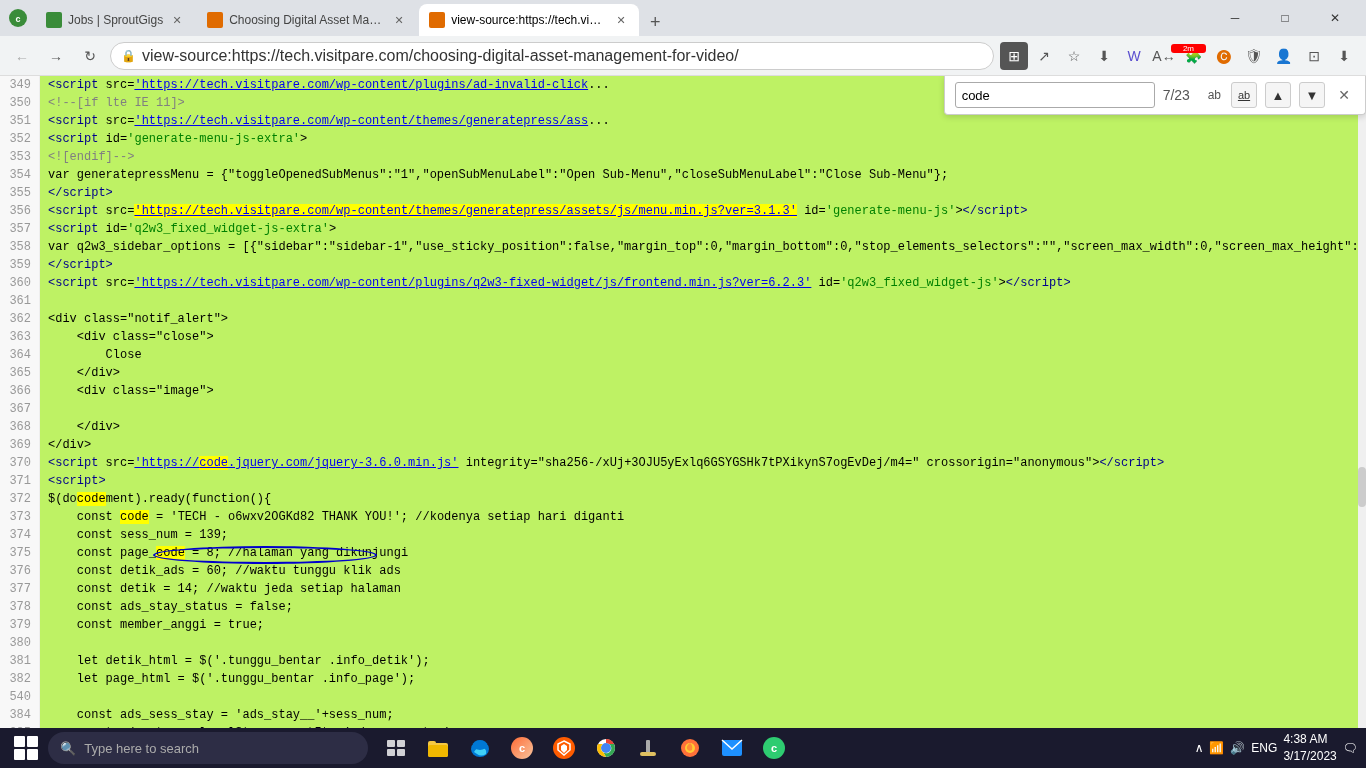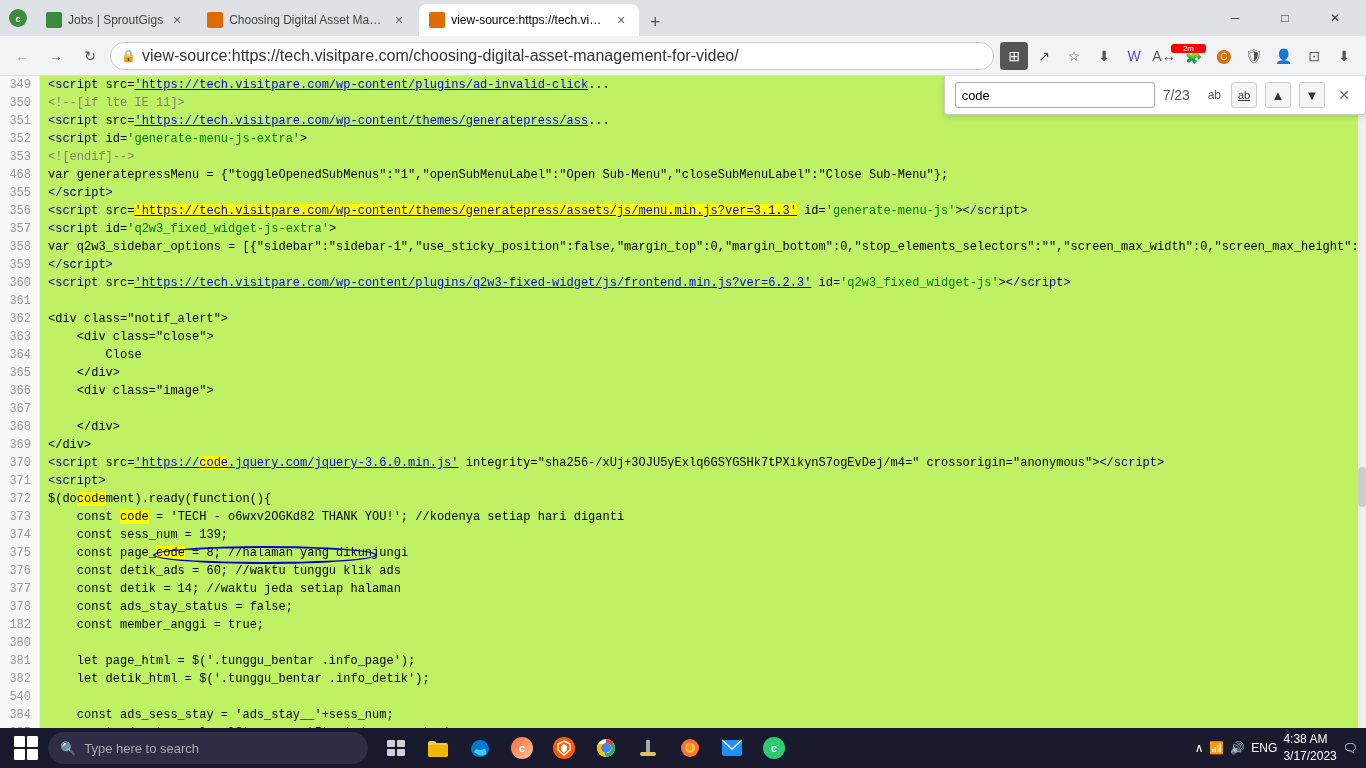--- a/index.html
+++ b/index.html
@@ -450,21 +450,21 @@
     <div class="find-btn">▼</div>
     <div class="find-close">✕</div>
   </div>
 
   <div class="line-numbers" id="line-nums">
       <div class="code-line">349</div>
       <div class="code-line">350</div>
       <div class="code-line">351</div>
       <div class="code-line">352</div>
       <div class="code-line">353</div>
-      <div class="code-line">468</div>
+      <div class="code-line">354</div>
       <div class="code-line">355</div>
       <div class="code-line">356</div>
       <div class="code-line">357</div>
       <div class="code-line">358</div>
       <div class="code-line">359</div>
       <div class="code-line">360</div>
       <div class="code-line">361</div>
       <div class="code-line">362</div>
       <div class="code-line">363</div>
       <div class="code-line">364</div>
@@ -475,21 +475,21 @@
       <div class="code-line">369</div>
       <div class="code-line">370</div>
       <div class="code-line">371</div>
       <div class="code-line">372</div>
       <div class="code-line">373</div>
       <div class="code-line">374</div>
       <div class="code-line">375</div>
       <div class="code-line">376</div>
       <div class="code-line">377</div>
       <div class="code-line">378</div>
-      <div class="code-line">182</div>
+      <div class="code-line">379</div>
       <div class="code-line">380</div>
       <div class="code-line">381</div>
       <div class="code-line">382</div>
       <div class="code-line">540</div>
       <div class="code-line">384</div>
       <div class="code-line">385</div>
     </div>
 
   <div class="code-content" id="code-lines">
       <div class="code-line"><span class="tag">&lt;script</span> src=<span class="link">'https://tech.visitpare.com/wp-content/plugins/ad-invalid-click</span>...</div>
@@ -517,22 +517,22 @@
       <div class="code-line"><span class="tag">&lt;script&gt;</span></div>
       <div class="code-line">$(do<span class="highlight">code</span>ment).ready(function(){</div>
       <div class="code-line">    const <span class="highlight">code</span> = 'TECH - o6wxv2OGKd82 THANK YOU!'; //kodenya setiap hari diganti</div>
       <div class="code-line">    const sess_num = 139;</div>
       <div class="code-line line-ellipse">    const page_<span class="highlight">code</span> = 8; //halaman yang dikunjungi</div>
       <div class="code-line">    const detik_ads = 60; //waktu tunggu klik ads</div>
       <div class="code-line">    const detik = 14; //waktu jeda setiap halaman</div>
       <div class="code-line">    const ads_stay_status = false;</div>
       <div class="code-line">    const member_anggi = true;</div>
       <div class="code-line"></div>
+      <div class="code-line">    let detik_html = $('.tunggu_bentar .info_detik');</div>
       <div class="code-line">    let page_html = $('.tunggu_bentar .info_page');</div>
-      <div class="code-line">    let detik_html = $('.tunggu_bentar .info_detik');</div>
       <div class="code-line"></div>
       <div class="code-line">    const ads_sess_stay = 'ads_stay__'+sess_num;</div>
       <div class="code-line">    const ads_stay = localStorage.getItem(ads_sess_stay);</div>
     </div>
 
   <div class="vscrollbar">
     <div class="vscrollbar-thumb"></div>
   </div>
 </div>
 

